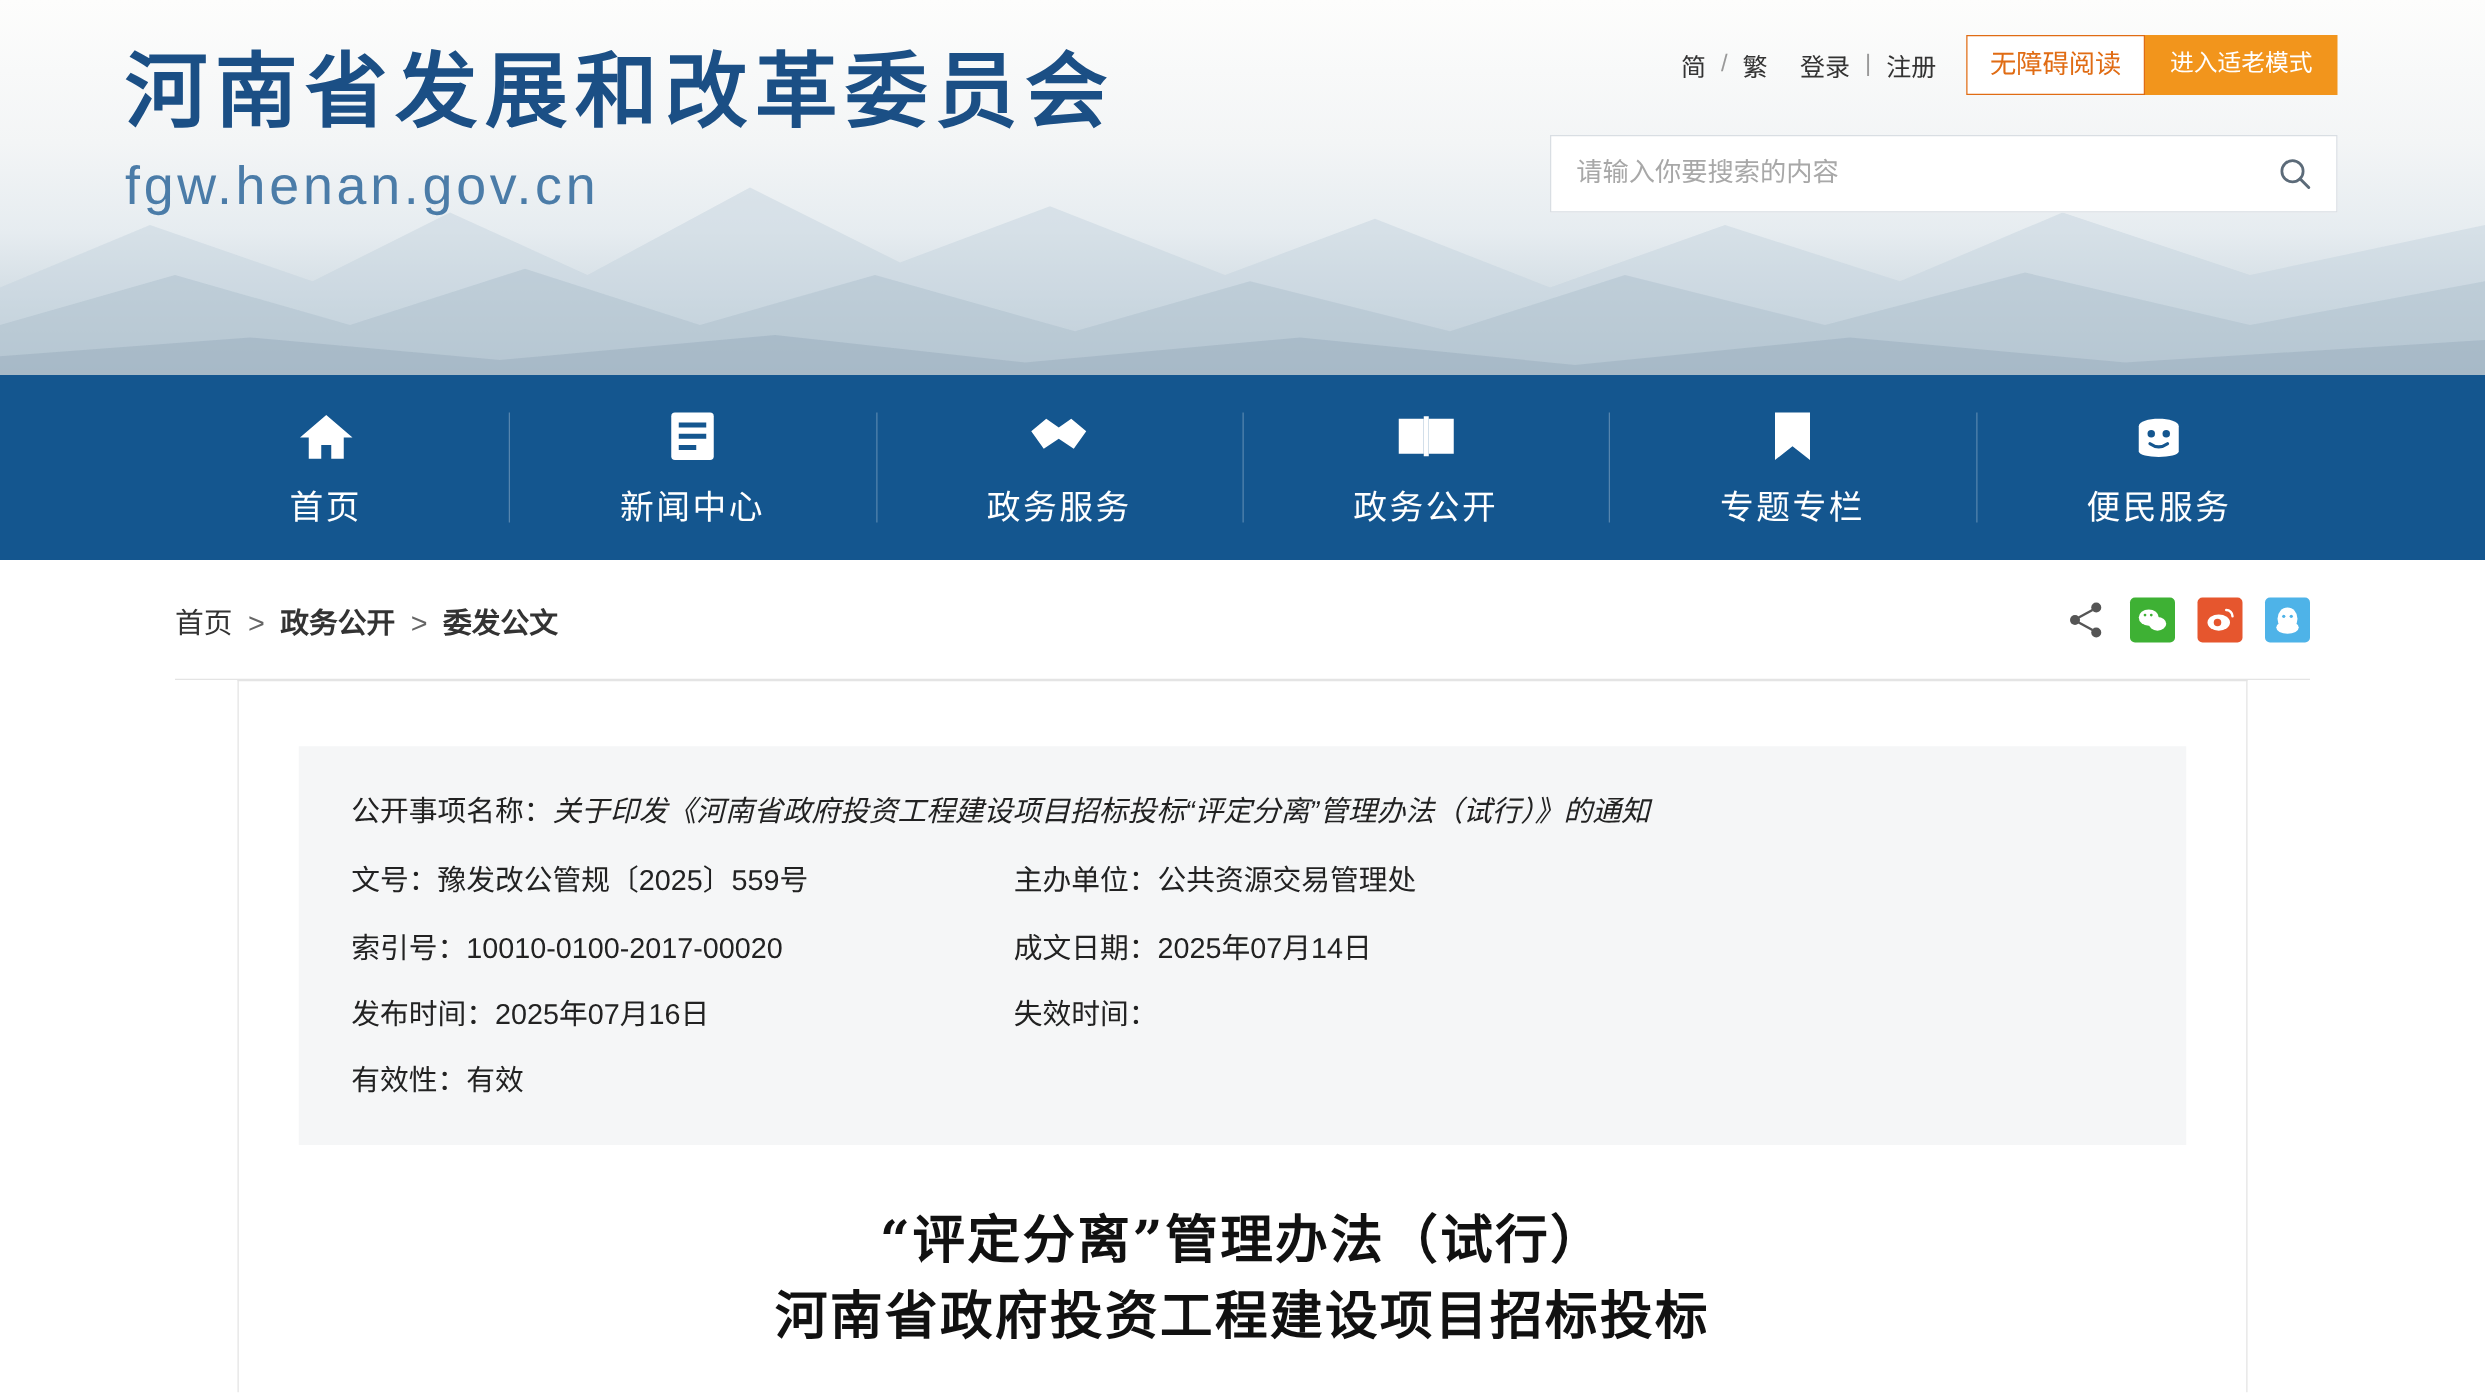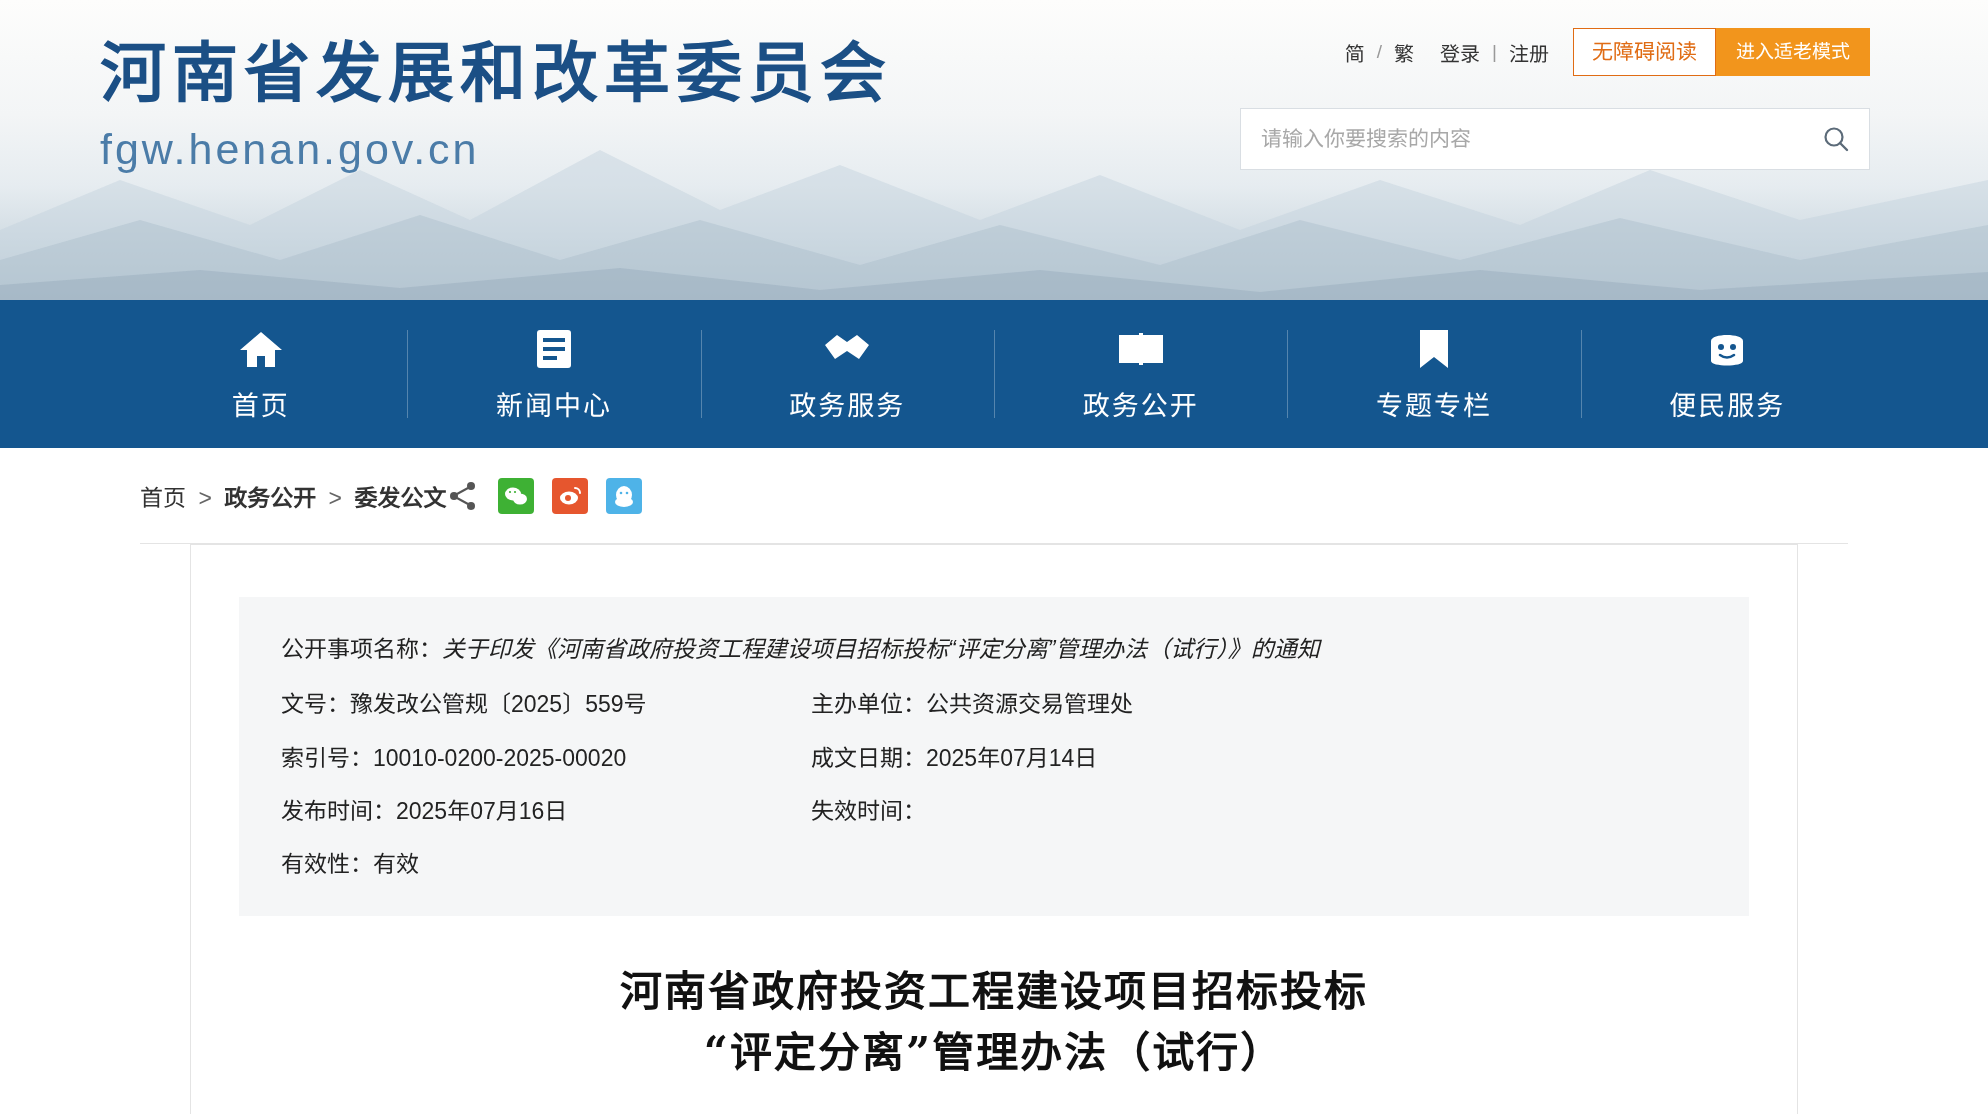--- a/index.html
+++ b/index.html
@@ -160,20 +160,21 @@
 
   
   .crumb-wrap {
     width: 1988px;
     margin: 0 auto;
     padding: 0 140px;
   }
   .crumb-row {
     display: flex;
     align-items: center;
+    justify-content: space-between;
     height: 96px;
     border-bottom: 1px solid #e4e4e4;
   }
   .crumb {
     font-size: 23px;
     color: #333;
     white-space: nowrap;
   }
   .crumb .sepc { color: #666; margin: 0 6px; }
   .crumb .b { font-weight: bold; }
@@ -392,21 +393,21 @@
         <div class="meta-col">
           <span class="meta-k">文号：</span><span class="meta-v">豫发改公管规〔2025〕559号</span>
         </div>
         <div class="meta-col2">
           <span class="meta-k">主办单位：</span><span class="meta-v">公共资源交易管理处</span>
         </div>
       </div>
 
       <div class="meta-line">
         <div class="meta-col">
-          <span class="meta-k">索引号：</span><span class="meta-v">10010-0200-2025-00020</span>
+          <span class="meta-k">索引号：</span><span class="meta-v">10010-0100-2017-00020</span>
         </div>
         <div class="meta-col2">
           <span class="meta-k">成文日期：</span><span class="meta-v">2025年07月14日</span>
         </div>
       </div>
 
       <div class="meta-line">
         <div class="meta-col">
           <span class="meta-k">发布时间：</span><span class="meta-v">2025年07月16日</span>
         </div>
@@ -417,18 +418,18 @@
 
       <div class="meta-line" style="margin-bottom:4px;">
         <div class="meta-col">
           <span class="meta-k">有效性：</span><span class="meta-v">有效</span>
         </div>
       </div>
 
     </div>
 
     <div class="doc-title">
+      <div>“评定分离”管理办法（试行）</div>
       <div>河南省政府投资工程建设项目招标投标</div>
-      <div>“评定分离”管理办法（试行）</div>
     </div>
 
   </div>
 </div>
 
 </body></html>

